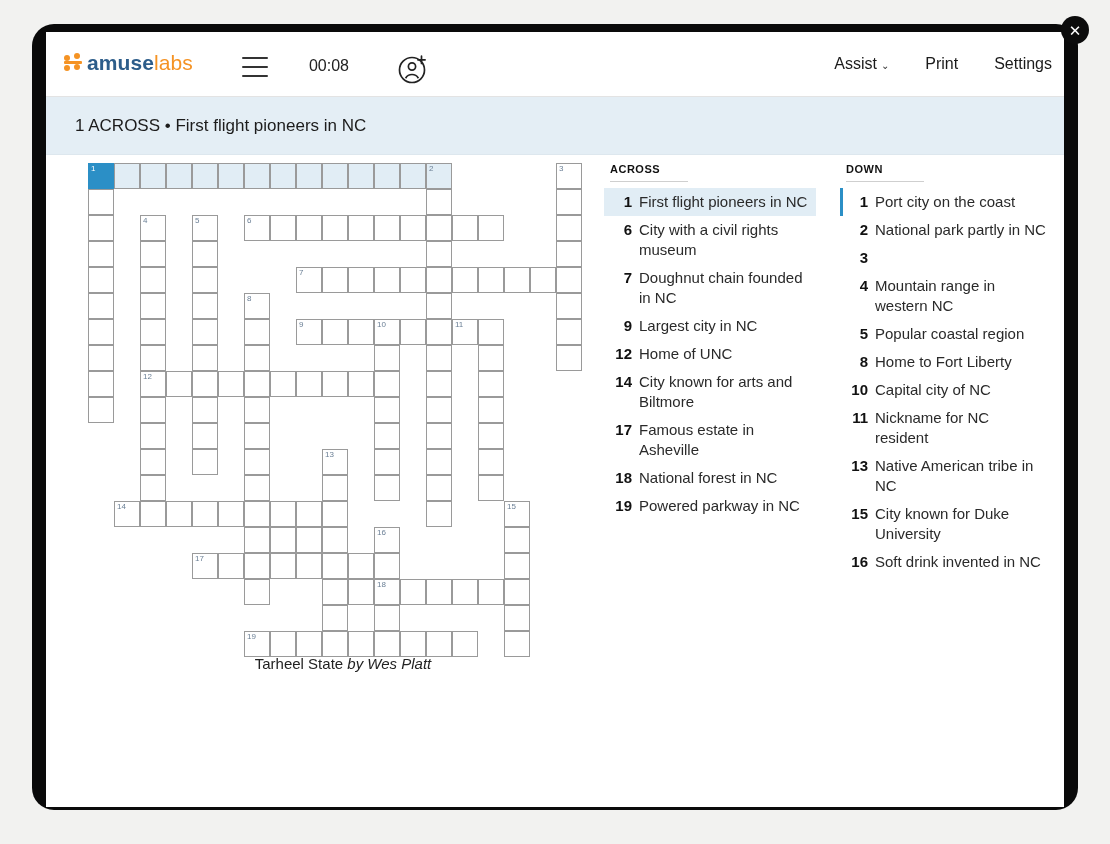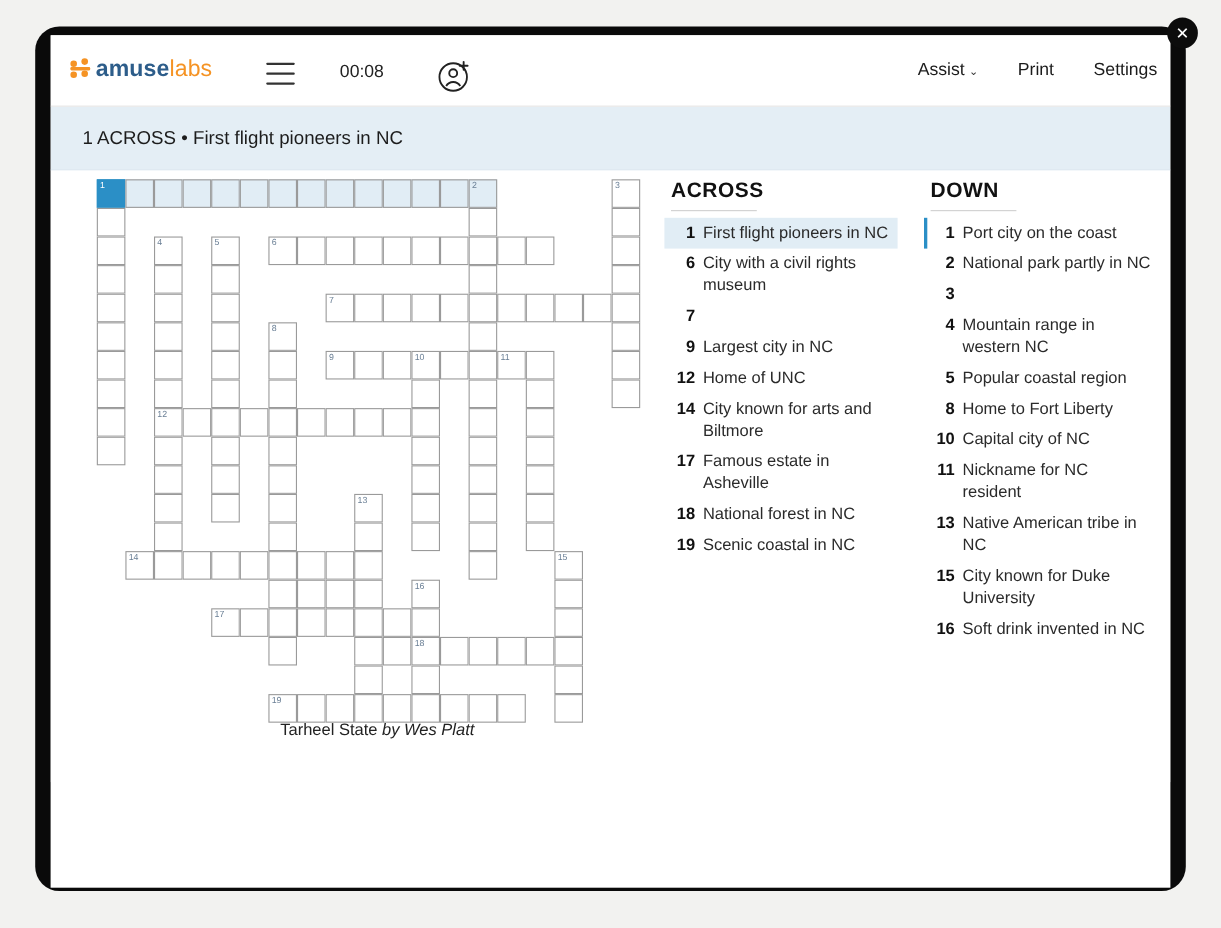--- a/index.html
+++ b/index.html
@@ -138,21 +138,21 @@
 
   
   #clues {
     position: absolute; left: 558px; top: 0px;
     width: 448px; height: 556px;
     display: flex; gap: 24px;
   }
   .clue-col { width: 212px; }
   .clue-col h3 {
     margin: 8px 0 0 6px;
-    font-size: 19px; font-weight: bold;
+    font-size: 11px; font-weight: bold;
     letter-spacing: .5px; color: #111;
   }
   .clue-col .rule {
     margin: 6px 0 6px 6px; width: 78px; height: 1px; background: #cfcfcf;
   }
   .clue {
     display: flex; gap: 7px;
     padding: 4px 6px 4px 6px;
     font-size: 15px; line-height: 20px;
     color: #2a2a2a; cursor: pointer;
@@ -454,20 +454,21 @@
             <div class="clue sel">
               <span class="n">1</span>
               <span>First flight pioneers in NC</span>
             </div>
             <div class="clue">
               <span class="n">6</span>
               <span>City with a civil rights museum</span>
             </div>
             <div class="clue">
               <span class="n">7</span>
+              <span>Doughnut chain founded in NC</span>
             </div>
             <div class="clue">
               <span class="n">9</span>
               <span>Largest city in NC</span>
             </div>
             <div class="clue">
               <span class="n">12</span>
               <span>Home of UNC</span>
             </div>
             <div class="clue">
@@ -477,21 +478,21 @@
             <div class="clue">
               <span class="n">17</span>
               <span>Famous estate in Asheville</span>
             </div>
             <div class="clue">
               <span class="n">18</span>
               <span>National forest in NC</span>
             </div>
             <div class="clue">
               <span class="n">19</span>
-              <span>Scenic coastal in NC</span>
+              <span>Powered parkway in NC</span>
             </div>
           </div>
       </div>
       <div class="clue-col">
         <h3>DOWN</h3>
         <div class="rule"></div>
         <div id="down-list">
             <div class="clue cursor-mark">
               <span class="n">1</span>
               <span>Port city on the coast</span>

